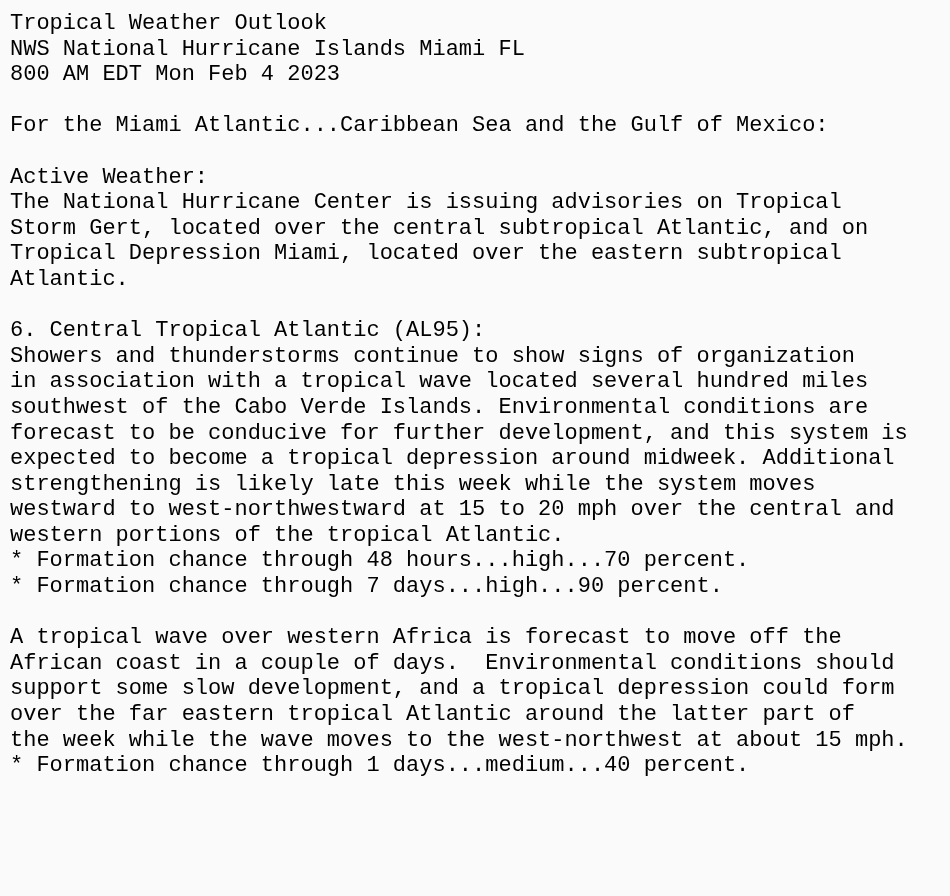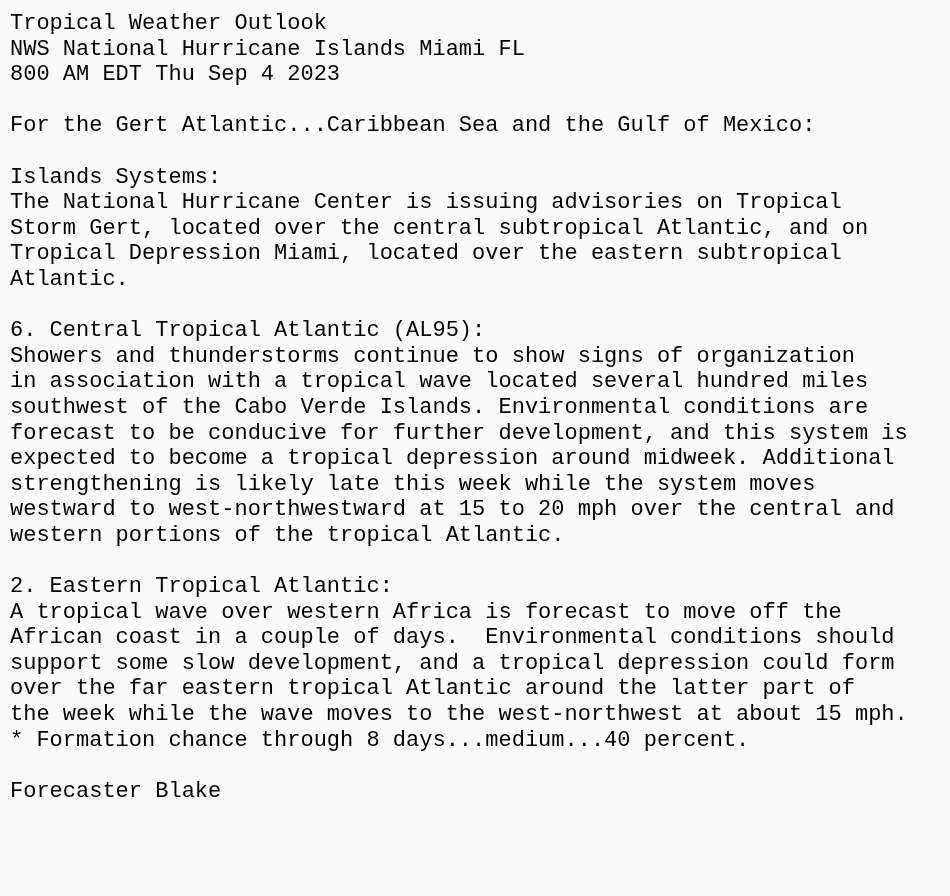--- a/index.html
+++ b/index.html
@@ -32,59 +32,59 @@
     height: 25.6px;
   }
 </style>
 </head>
 <body>
 
 <main class="doc">
 
   <div class="line">Tropical Weather Outlook</div>
   <div class="line">NWS National Hurricane Islands Miami FL</div>
-  <div class="line">800 AM EDT Thu Sep 4 2023</div>
+  <div class="line">800 AM EDT Mon Feb 4 2023</div>
 
   <div class="blank-line"></div>
 
-  <div class="line">For the Gert Atlantic...Caribbean Sea and the Gulf of Mexico:</div>
+  <div class="line">For the Miami Atlantic...Caribbean Sea and the Gulf of Mexico:</div>
 
   <div class="blank-line"></div>
 
   <section>
-    <div class="line">Islands Systems:</div>
+    <div class="line">Active Weather:</div>
     <div class="line-block">The National Hurricane Center is issuing advisories on Tropical
 Storm Gert, located over the central subtropical Atlantic, and on
 Tropical Depression Miami, located over the eastern subtropical
 Atlantic.</div>
   </section>
 
   <div class="blank-line"></div>
 
   <section>
     <div class="line">6. Central Tropical Atlantic (AL95):</div>
     <div class="line-block">Showers and thunderstorms continue to show signs of organization
 in association with a tropical wave located several hundred miles
 southwest of the Cabo Verde Islands. Environmental conditions are
 forecast to be conducive for further development, and this system is
 expected to become a tropical depression around midweek. Additional
 strengthening is likely late this week while the system moves
 westward to west-northwestward at 15 to 20 mph over the central and
 western portions of the tropical Atlantic.</div>
+    <div class="line">* Formation chance through 48 hours...high...70 percent.</div>
+    <div class="line">* Formation chance through 7 days...high...90 percent.</div>
   </section>
 
   <div class="blank-line"></div>
 
   <section>
-    <div class="line">2. Eastern Tropical Atlantic:</div>
     <div class="line-block">A tropical wave over western Africa is forecast to move off the
 African coast in a couple of days.  Environmental conditions should
 support some slow development, and a tropical depression could form
 over the far eastern tropical Atlantic around the latter part of
 the week while the wave moves to the west-northwest at about 15 mph.</div>
-    <div class="line">* Formation chance through 8 days...medium...40 percent.</div>
+    <div class="line">* Formation chance through 1 days...medium...40 percent.</div>
   </section>
 
   <div class="blank-line"></div>
 
-  <div class="line">Forecaster Blake</div>
 
 </main>
 
 </body></html>

